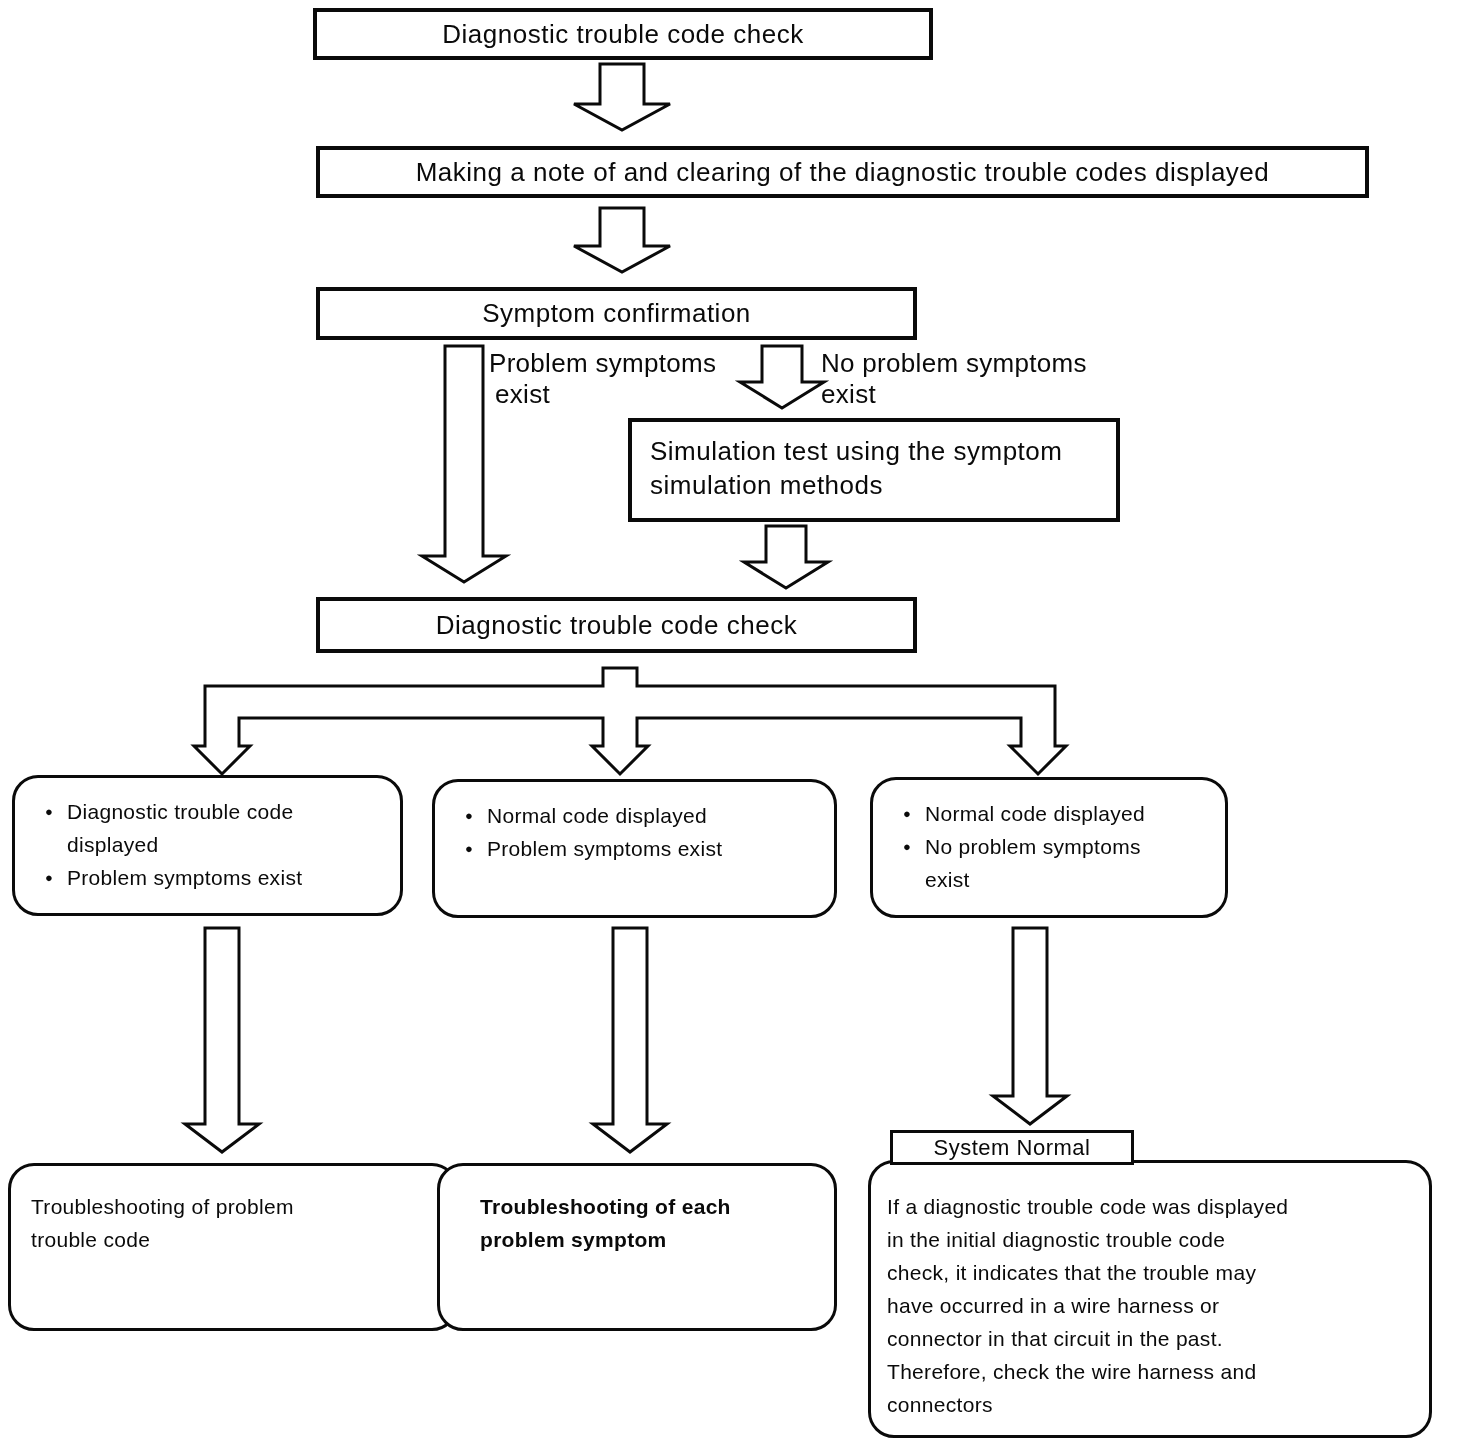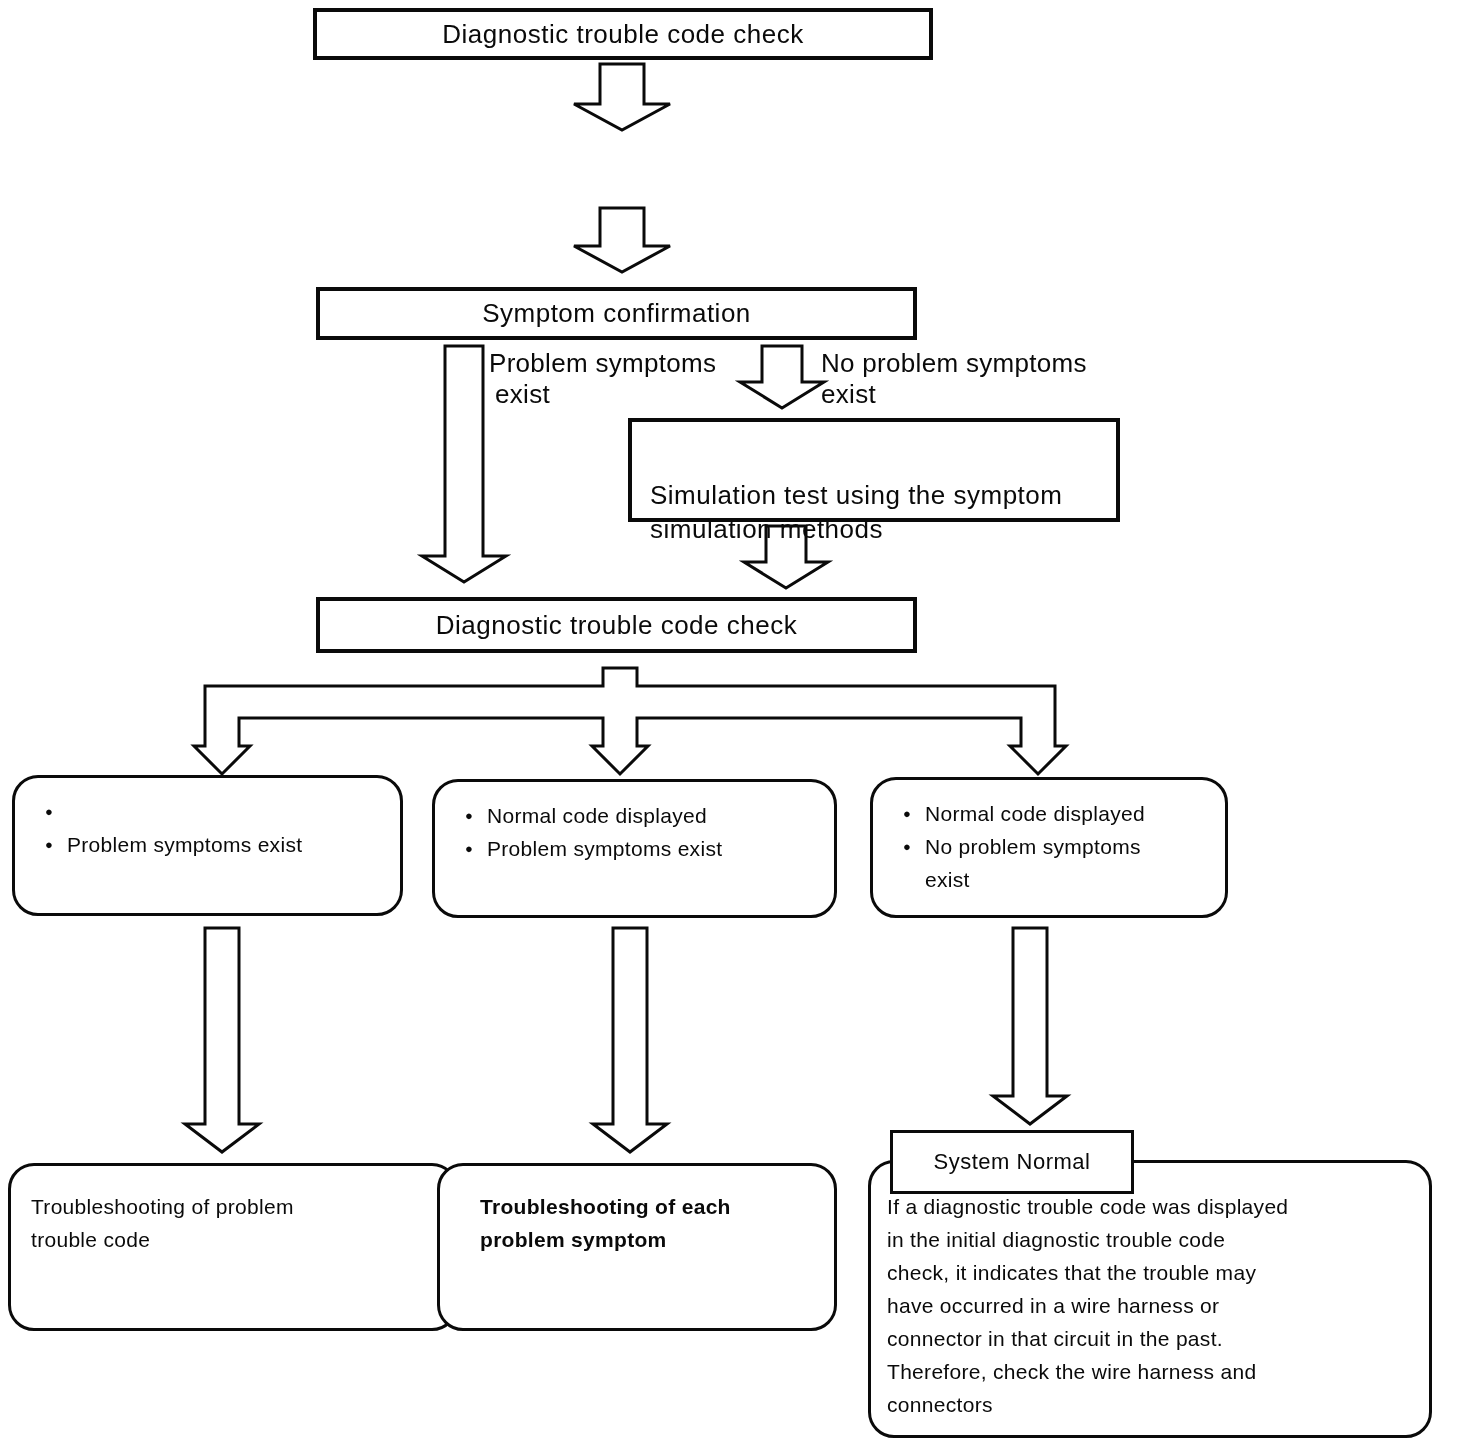--- a/index.html
+++ b/index.html
@@ -59,49 +59,56 @@
       <path d="M613,928 L647,928 L647,1124 L667,1124 L630,1152 L593,1124 L613,1124 Z"></path>
 
       <path d="M1013,928 L1047,928 L1047,1096 L1067,1096 L1030,1124 L993,1096 L1013,1096 Z"></path>
     </g>
   </svg>
 
   <div class="rect-box" style="left:313px;top:8px;width:620px;height:52px;">
     <span>Diagnostic trouble code check</span>
   </div>
 
+  <div class="rect-box" style="left:316px;top:146px;width:1053px;height:52px;">
+    <span>Making a note of and clearing of the diagnostic trouble codes displayed</span>
+  </div>
 
   <div class="rect-box" style="left:316px;top:287px;width:601px;height:53px;text-align:center;">
     <span>Symptom confirmation</span>
   </div>
 
   <div class="flow-label" style="left:489px;top:348px;width:240px;">
     <span class="line">Problem symptoms</span>
     <span class="line" style="padding-left:6px;">exist</span>
   </div>
   <div class="flow-label" style="left:821px;top:348px;width:300px;">
     <span class="line">No problem symptoms</span>
     <span class="line">exist</span>
   </div>
 
   <div class="rect-box" style="left:628px;top:418px;width:492px;height:104px;align-items:flex-start;justify-content:flex-start;text-align:left;">
-    <div style="padding:12px 0 0 18px;line-height:34px;margin-top:44px;">
+    <div style="padding:12px 0 0 18px;line-height:34px;">
       <span class="line">Simulation test using the symptom</span>
       <span class="line">simulation methods</span>
     </div>
   </div>
 
   <div class="rect-box" style="left:316px;top:597px;width:601px;height:56px;">
     <span>Diagnostic trouble code check</span>
   </div>
 
   <div class="round-box" style="left:12px;top:775px;width:391px;height:141px;">
     <div class="inner">
       <div class="bullet-item">
         <span class="dot">●</span>
+        <span>
+            <span class="line">Diagnostic trouble code</span>
+            <span class="line">displayed</span>
+          </span>
       </div>
       <div class="bullet-item">
         <span class="dot">●</span>
         <span>
             <span class="line">Problem symptoms exist</span>
           </span>
       </div>
     </div>
   </div>
 
@@ -147,21 +154,21 @@
     </div>
   </div>
 
   <div class="round-box result-box" style="left:437px;top:1163px;width:400px;height:168px;">
     <div class="inner" style="padding-left:40px;font-weight:bold;">
       <span class="line">Troubleshooting of each</span>
       <span class="line">problem symptom</span>
     </div>
   </div>
 
-  <div class="title-tag" style="left:890px;top:1130px;width:244px;height:64px;">
+  <div class="title-tag" style="left:890px;top:1130px;width:244px;height:35px;">
     <span>System Normal</span>
   </div>
 
   <div class="round-box note-box" style="left:868px;top:1160px;width:564px;height:278px;">
     <div class="inner">
       <span class="line">If a diagnostic trouble code was displayed</span>
       <span class="line">in the initial diagnostic trouble code</span>
       <span class="line">check, it indicates that the trouble may</span>
       <span class="line">have occurred in a wire harness or</span>
       <span class="line">connector in that circuit in the past.</span>

